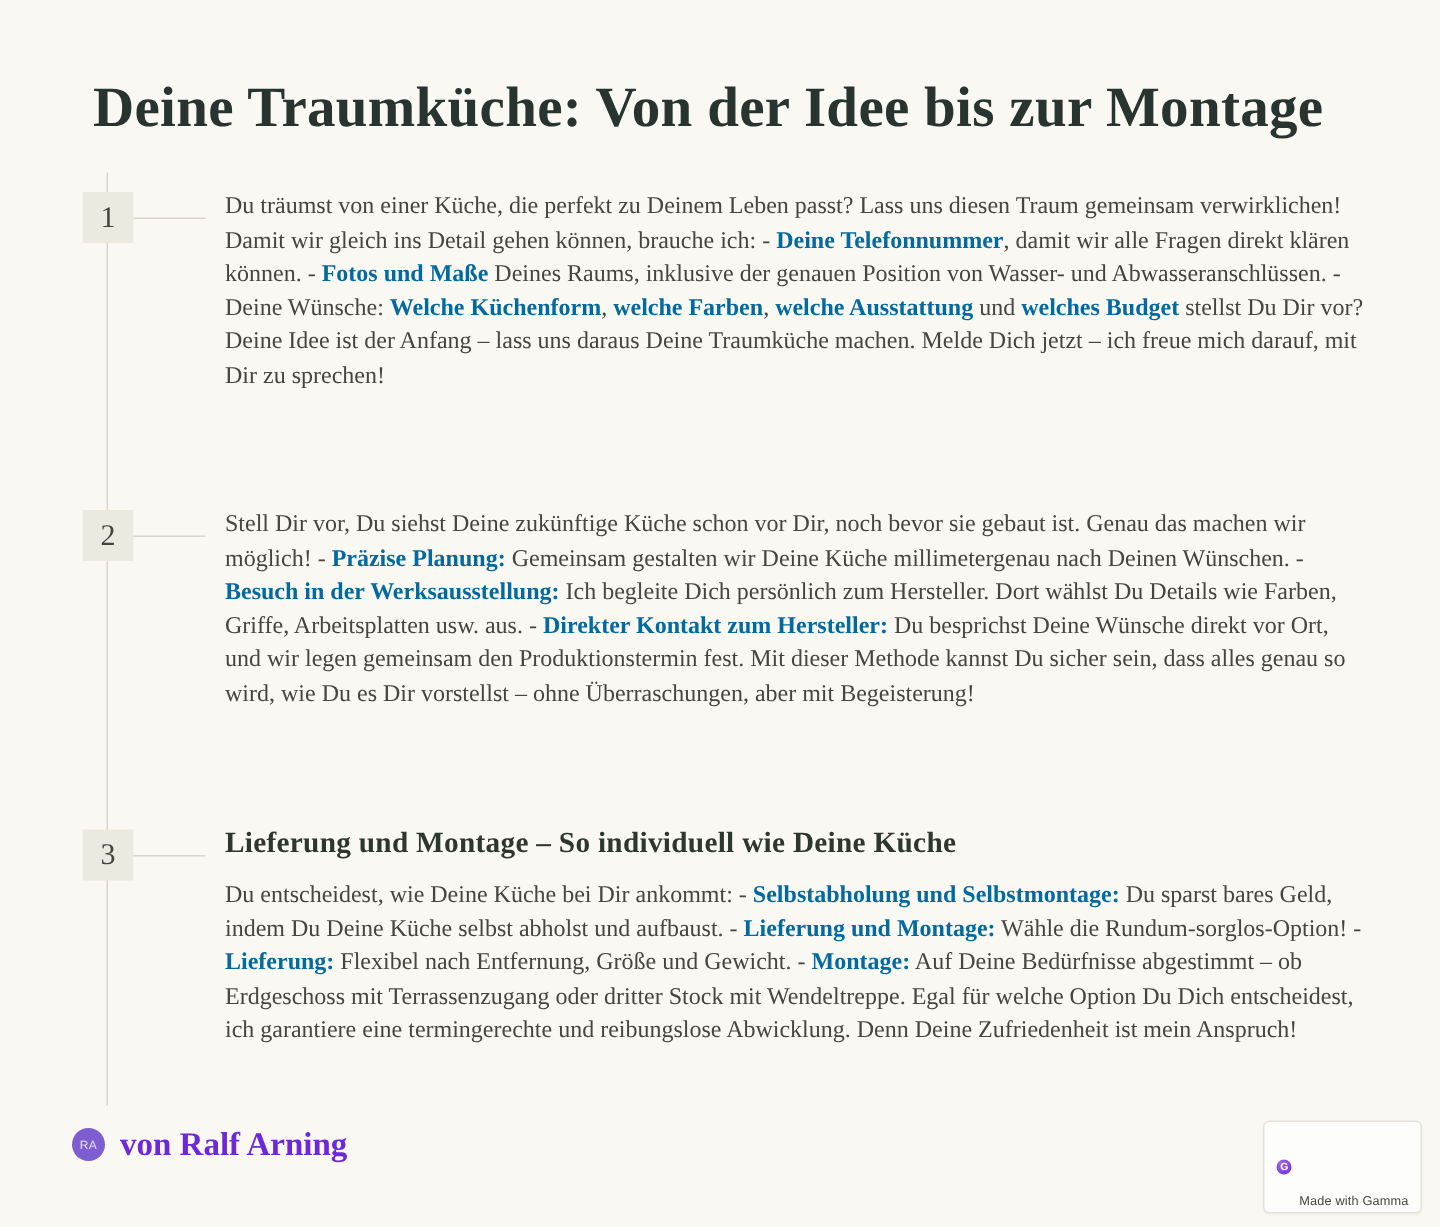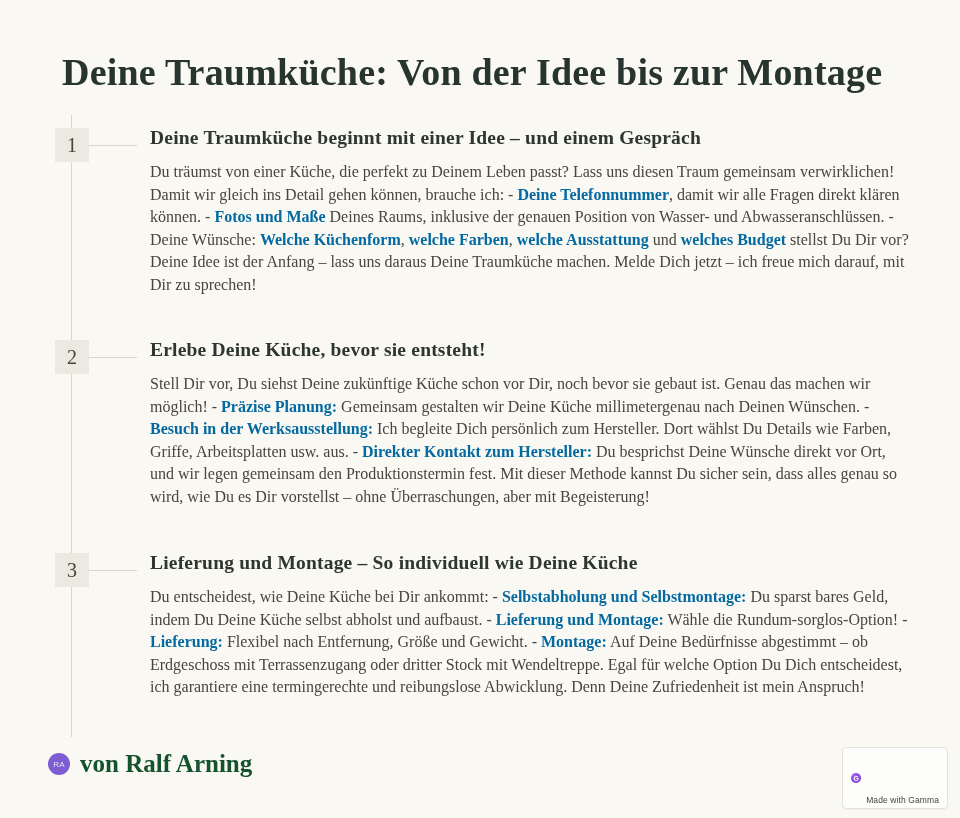--- a/index.html
+++ b/index.html
@@ -45,21 +45,21 @@
     display:flex;align-items:center;gap:10px;
   }
   .avatar{
     width:22px;height:22px;border-radius:50%;
     background:#7e5cd1;color:#e9e1fa;
     display:flex;align-items:center;justify-content:center;
     font-family:"Liberation Sans", sans-serif;
     font-size:8px;font-weight:normal;letter-spacing:.3px;
   }
   .byline-text{
-    font-size:25px;font-weight:700;color:#14532d;
+    font-size:22px;font-weight:700;color:#6d28d9;
   }
   .gamma-badge{
     position:absolute;right:12px;bottom:9px;
     display:flex;align-items:center;gap:5px;
     background:#fdfdfc;border:1px solid #e5e2db;border-radius:4px;
     padding:3px 8px;cursor:pointer;
     box-shadow:0 1px 2px rgba(0,0,0,.04);
     text-decoration:none;
   }
   .gamma-logo{
@@ -78,29 +78,27 @@
 
 <h1 class="page-title">Deine Traumküche: Von der Idee bis zur Montage</h1>
 
 <div class="timeline-line"></div>
 
 <main>
     <section class="step step1">
       <div class="num-badge">1</div>
       <div class="connector"></div>
       <div class="step-content">
-        <h2>Deine Traumküche beginnt mit einer Idee – und einem Gespräch</h2>
         <p><span>Du träumst von einer Küche, die perfekt zu Deinem Leben passt? Lass uns diesen Traum gemeinsam verwirklichen! Damit wir gleich ins Detail gehen können, brauche ich: - </span><strong>Deine Telefonnummer</strong><span>, damit wir alle Fragen direkt klären können. - </span><strong>Fotos und Maße</strong><span> Deines Raums, inklusive der genauen Position von Wasser- und Abwasseranschlüssen. - Deine Wünsche: </span><strong>Welche Küchenform</strong><span>, </span><strong>welche Farben</strong><span>, </span><strong>welche Ausstattung</strong><span> und </span><strong>welches Budget</strong><span> stellst Du Dir vor? Deine Idee ist der Anfang – lass uns daraus Deine Traumküche machen. Melde Dich jetzt – ich freue mich darauf, mit Dir zu sprechen!</span></p>
       </div>
     </section>
     <section class="step step2">
       <div class="num-badge">2</div>
       <div class="connector"></div>
       <div class="step-content">
-        <h2>Erlebe Deine Küche, bevor sie entsteht!</h2>
         <p><span>Stell Dir vor, Du siehst Deine zukünftige Küche schon vor Dir, noch bevor sie gebaut ist. Genau das machen wir möglich! - </span><strong>Präzise Planung:</strong><span> Gemeinsam gestalten wir Deine Küche millimetergenau nach Deinen Wünschen. - </span><strong>Besuch in der Werksausstellung:</strong><span> Ich begleite Dich persönlich zum Hersteller. Dort wählst Du Details wie Farben, Griffe, Arbeitsplatten usw. aus. - </span><strong>Direkter Kontakt zum Hersteller:</strong><span> Du besprichst Deine Wünsche direkt vor Ort, und wir legen gemeinsam den Produktionstermin fest. Mit dieser Methode kannst Du sicher sein, dass alles genau so wird, wie Du es Dir vorstellst – ohne Überraschungen, aber mit Begeisterung!</span></p>
       </div>
     </section>
     <section class="step step3">
       <div class="num-badge">3</div>
       <div class="connector"></div>
       <div class="step-content">
         <h2>Lieferung und Montage – So individuell wie Deine Küche</h2>
         <p><span>Du entscheidest, wie Deine Küche bei Dir ankommt: - </span><strong>Selbstabholung und Selbstmontage:</strong><span> Du sparst bares Geld, indem Du Deine Küche selbst abholst und aufbaust. - </span><strong>Lieferung und Montage:</strong><span> Wähle die Rundum-sorglos-Option! - </span><strong>Lieferung:</strong><span> Flexibel nach Entfernung, Größe und Gewicht. - </span><strong>Montage:</strong><span> Auf Deine Bedürfnisse abgestimmt – ob Erdgeschoss mit Terrassenzugang oder dritter Stock mit Wendeltreppe. Egal für welche Option Du Dich entscheidest, ich garantiere eine termingerechte und reibungslose Abwicklung. Denn Deine Zufriedenheit ist mein Anspruch!</span></p>
       </div>

